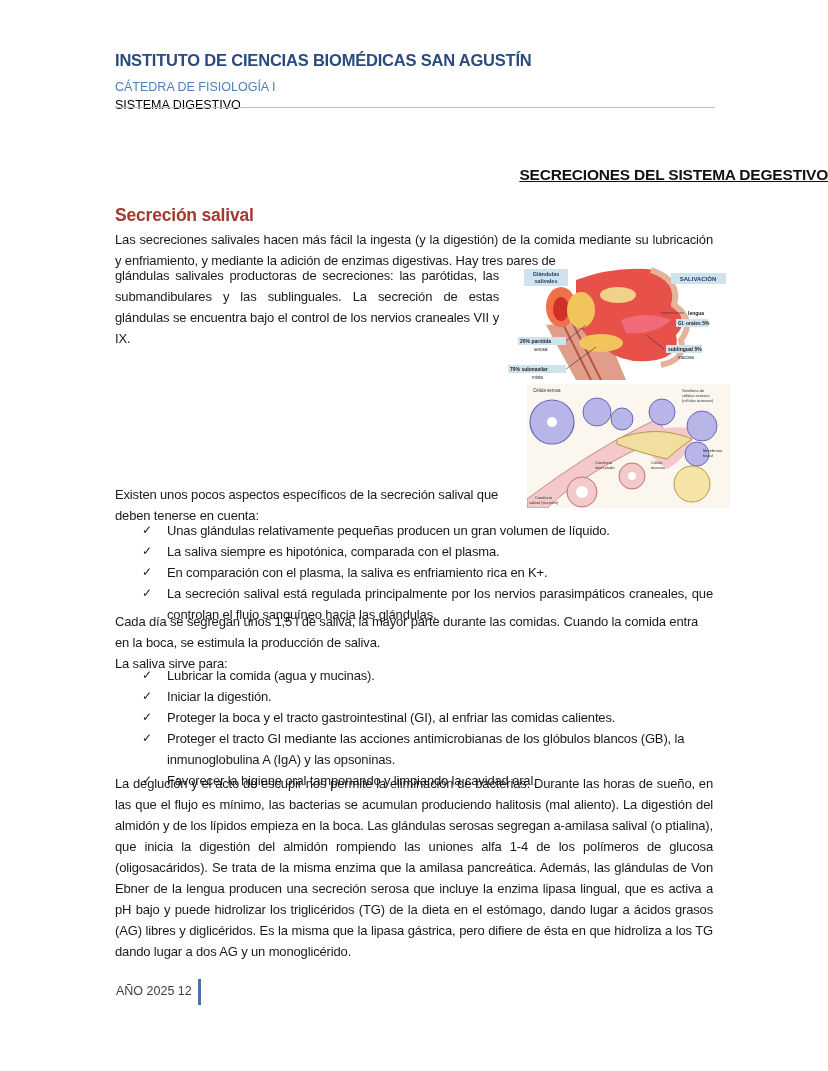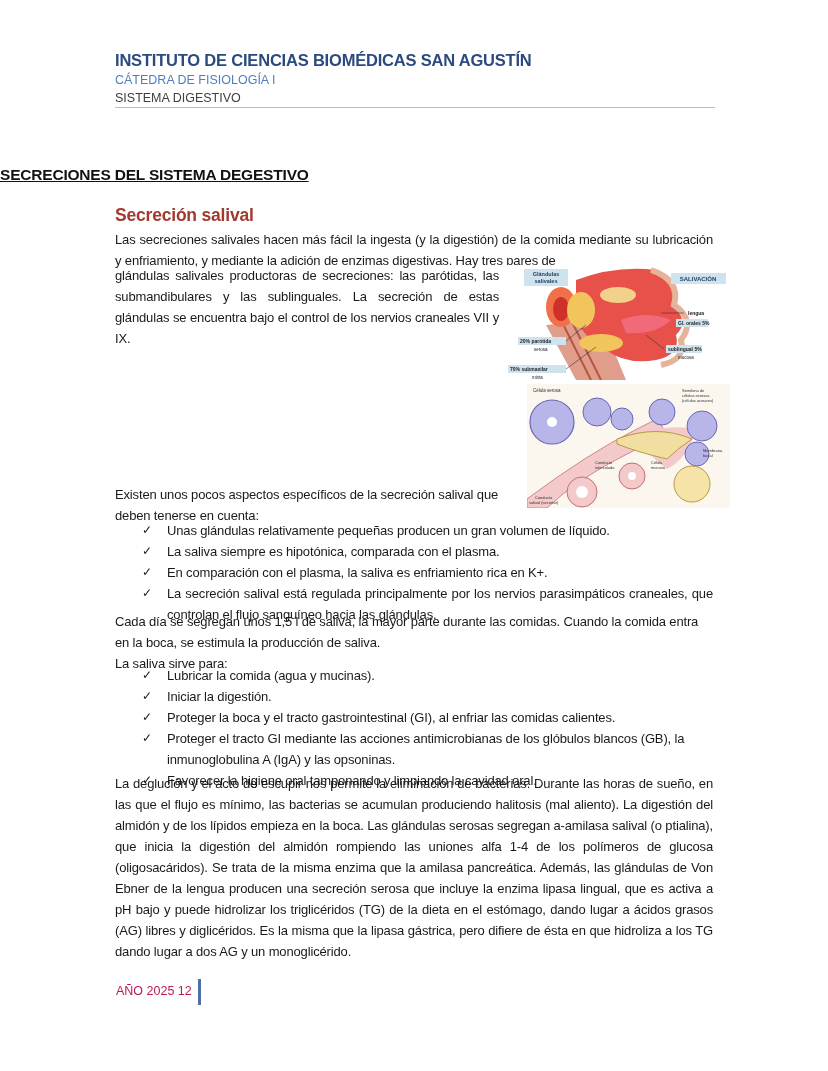--- a/index.html
+++ b/index.html
@@ -2,25 +2,25 @@
 <html><head>
 <meta charset="utf-8">
 <style>
   html, body { margin: 0; padding: 0; background: #ffffff; }
   body { width: 828px; height: 1071px; position: relative; overflow: hidden;
          font-family: "Liberation Sans", sans-serif; color: #1a1a1a; }
   .page { position: absolute; left: 0; top: 0; width: 828px; height: 1071px; }
 
   .hdr { position: absolute; left: 115px; top: 50px; width: 600px; }
   .hdr-title { font-size: 16.5px; font-weight: bold; color: #2b4a7e; letter-spacing: -0.2px; line-height: 20px; }
-  .hdr-sub1 { font-size: 12.5px; color: #4f7fbf; line-height: 18px; margin-top: 1px; }
-  .hdr-sub2 { font-size: 12.5px; color: #404040; line-height: 18px; }
+  .hdr-sub1 { font-size: 12.5px; color: #4f7fbf; line-height: 18px; margin-top: 8px; }
+  .hdr-sub2 { font-size: 12.5px; color: #000000; line-height: 18px; }
   .hdr-rule { position: absolute; left: 115px; top: 107px; width: 600px; height: 1px; background: #bdbdbd; }
 
-  .doc-title { position: absolute; left: 0; width: 828px; top: 166px; text-align: left;
+  .doc-title { position: absolute; left: 0; width: 828px; top: 166px; text-align: right;
                font-size: 15.5px; font-weight: bold; text-decoration: underline; color: #111; letter-spacing: -0.2px; }
 
   .sec-head { position: absolute; left: 115px; top: 205px; font-size: 17.5px; font-weight: bold;
               color: #a33a2f; letter-spacing: -0.2px; }
 
   .txt { font-size: 13px; line-height: 21px; color: #1a1a1a; letter-spacing: -0.15px; }
   .just { text-align: justify; }
 
   .p1 { position: absolute; left: 115px; top: 229px; width: 598px; }
   .p1b { position: absolute; left: 115px; top: 265px; width: 384px; }
@@ -32,21 +32,21 @@
 
   ul.checks { list-style: none; margin: 0; padding: 0; }
   ul.checks li { position: relative; padding-left: 52px; }
   ul.checks li .ck { position: absolute; left: 27px; top: 0; font-size: 12px; color: #222; }
 
   .list1 { position: absolute; left: 115px; top: 520px; width: 598px; }
   .p3 { position: absolute; left: 115px; top: 611px; width: 598px; }
   .list2 { position: absolute; left: 115px; top: 665px; width: 598px; }
   .p4 { position: absolute; left: 115px; top: 773px; width: 598px; }
 
-  .footer { position: absolute; left: 116px; top: 984px; font-size: 12.5px; color: #be185d; }
+  .footer { position: absolute; left: 116px; top: 984px; font-size: 12.5px; color: #404040; }
   .footer-bar { position: absolute; left: 198px; top: 979px; width: 3px; height: 26px; background: #4f6fa8; }
 </style>
 </head>
 <body>
 
 <div class="page">
 
   <div class="hdr">
     <div class="hdr-title">INSTITUTO DE CIENCIAS BIOMÉDICAS SAN AGUSTÍN</div>
     <div class="hdr-sub1">CÁTEDRA DE FISIOLOGÍA I</div>

